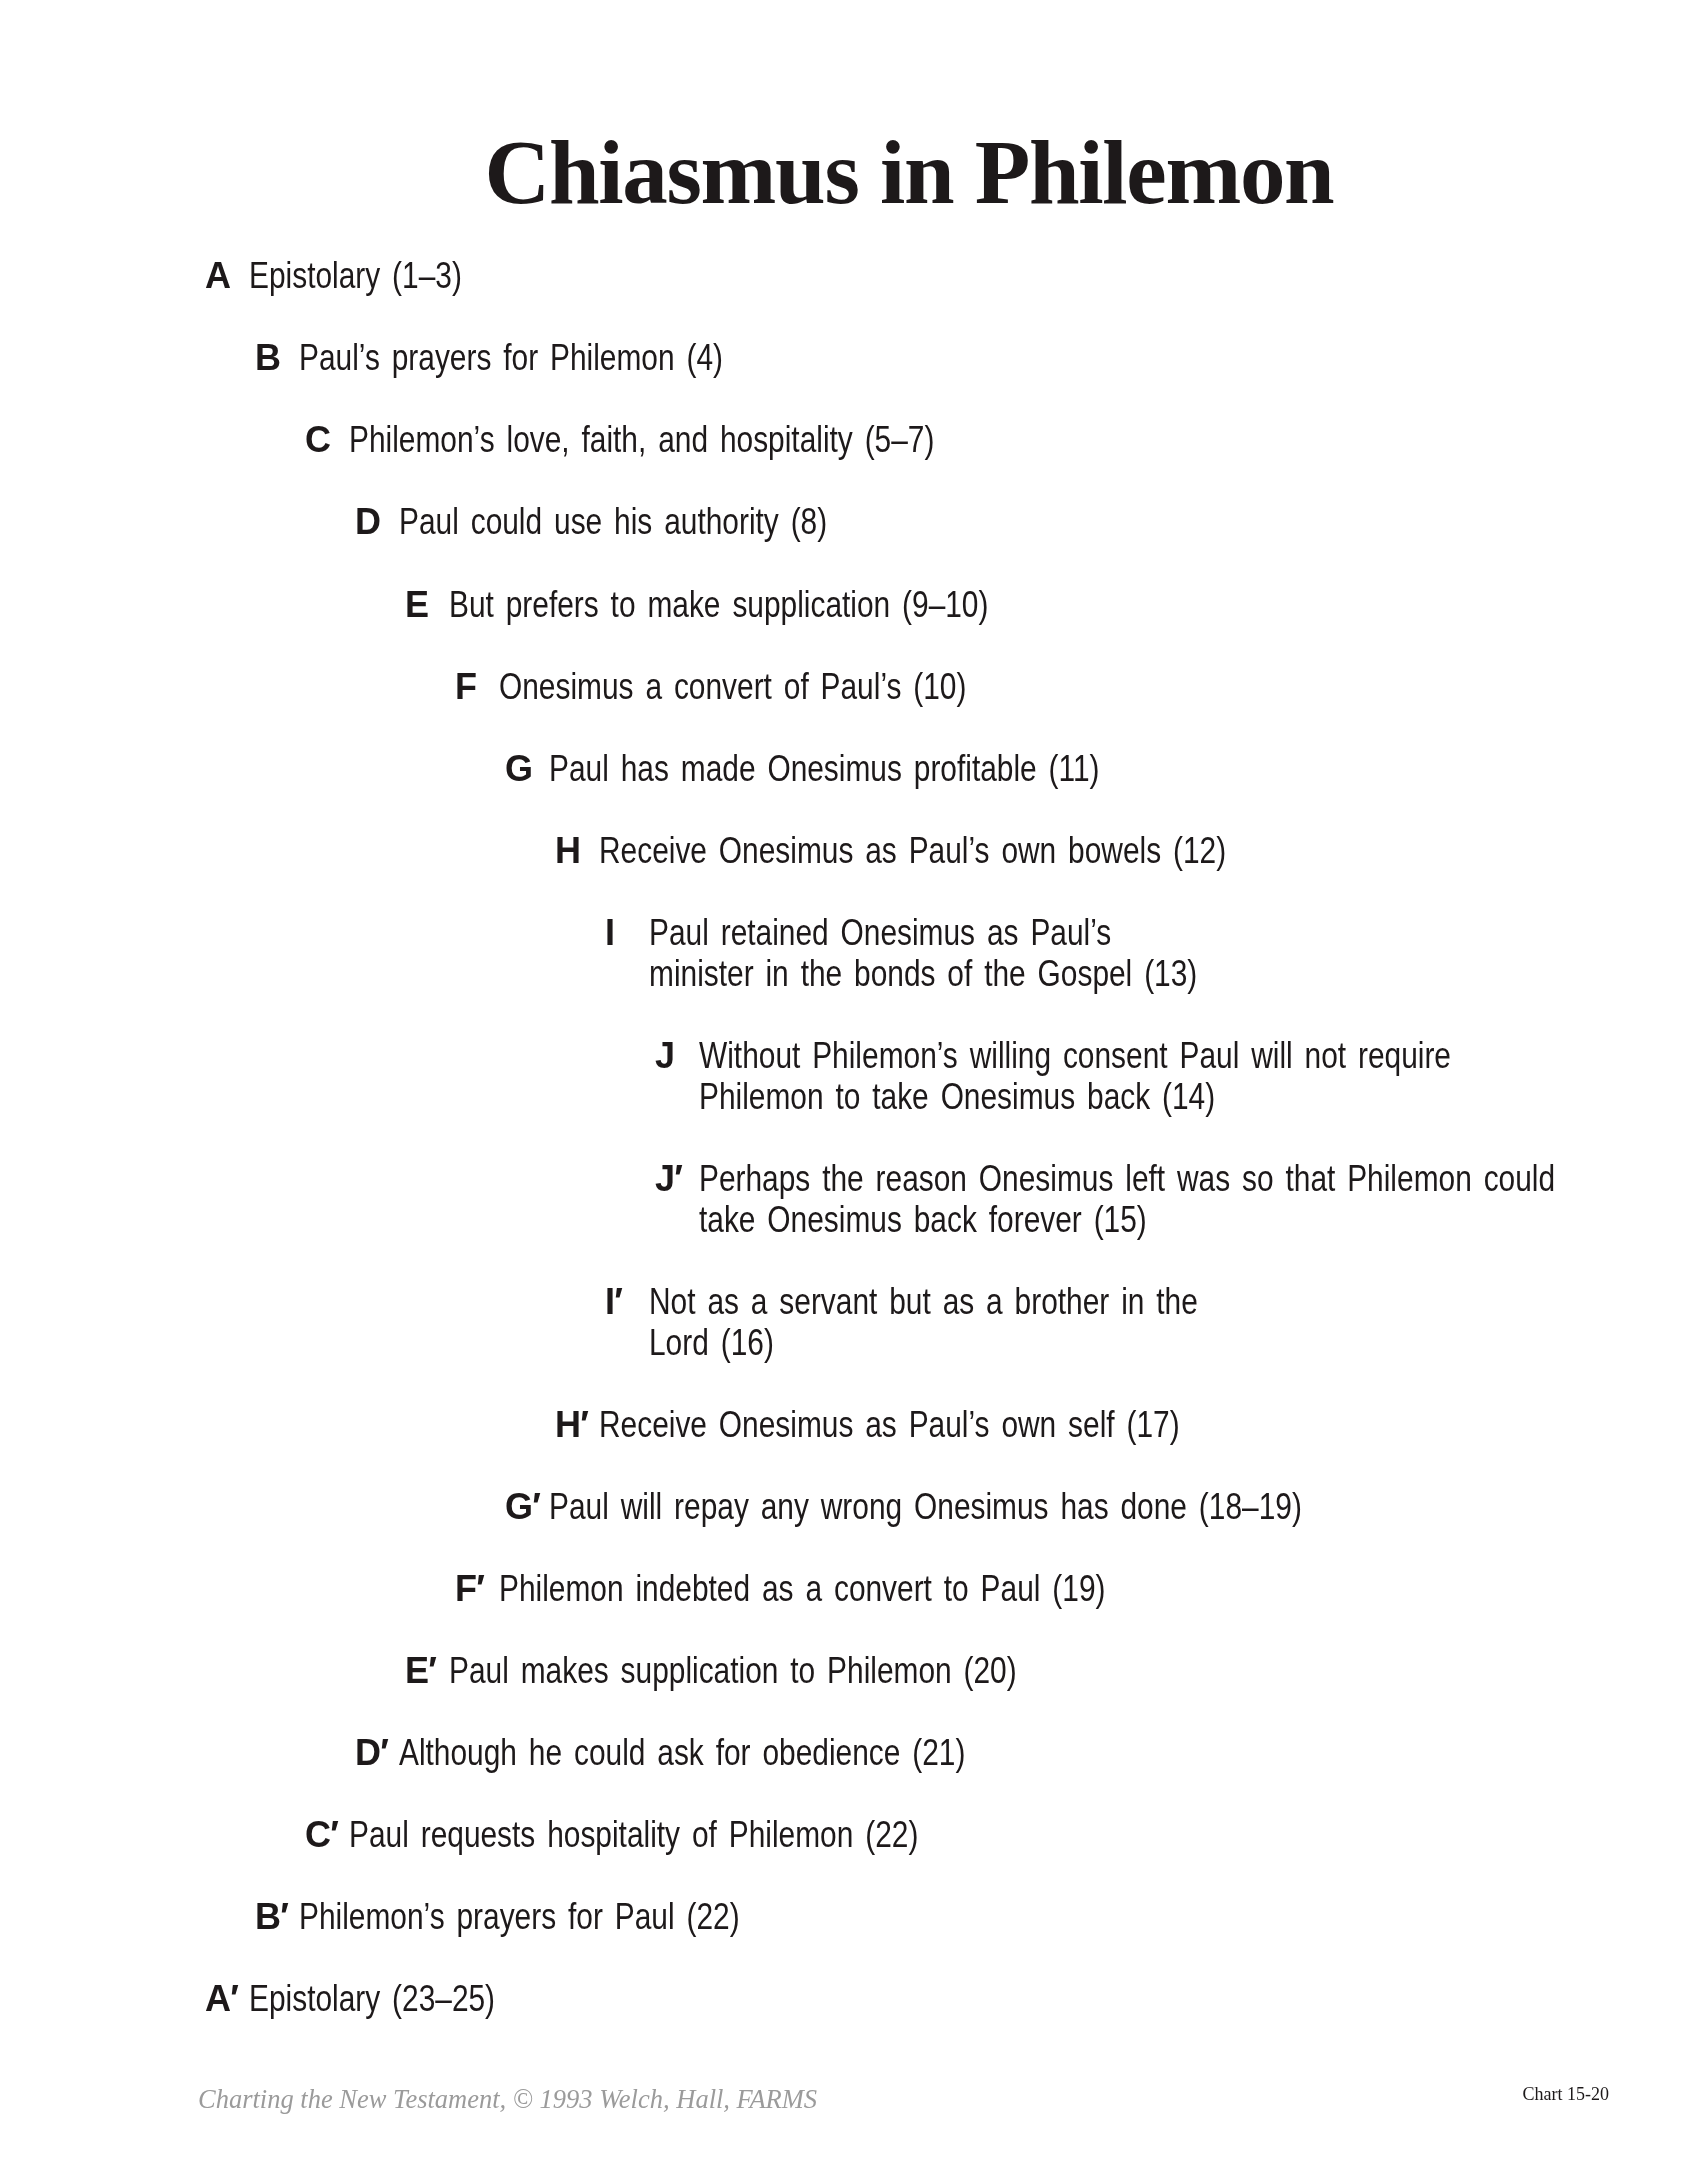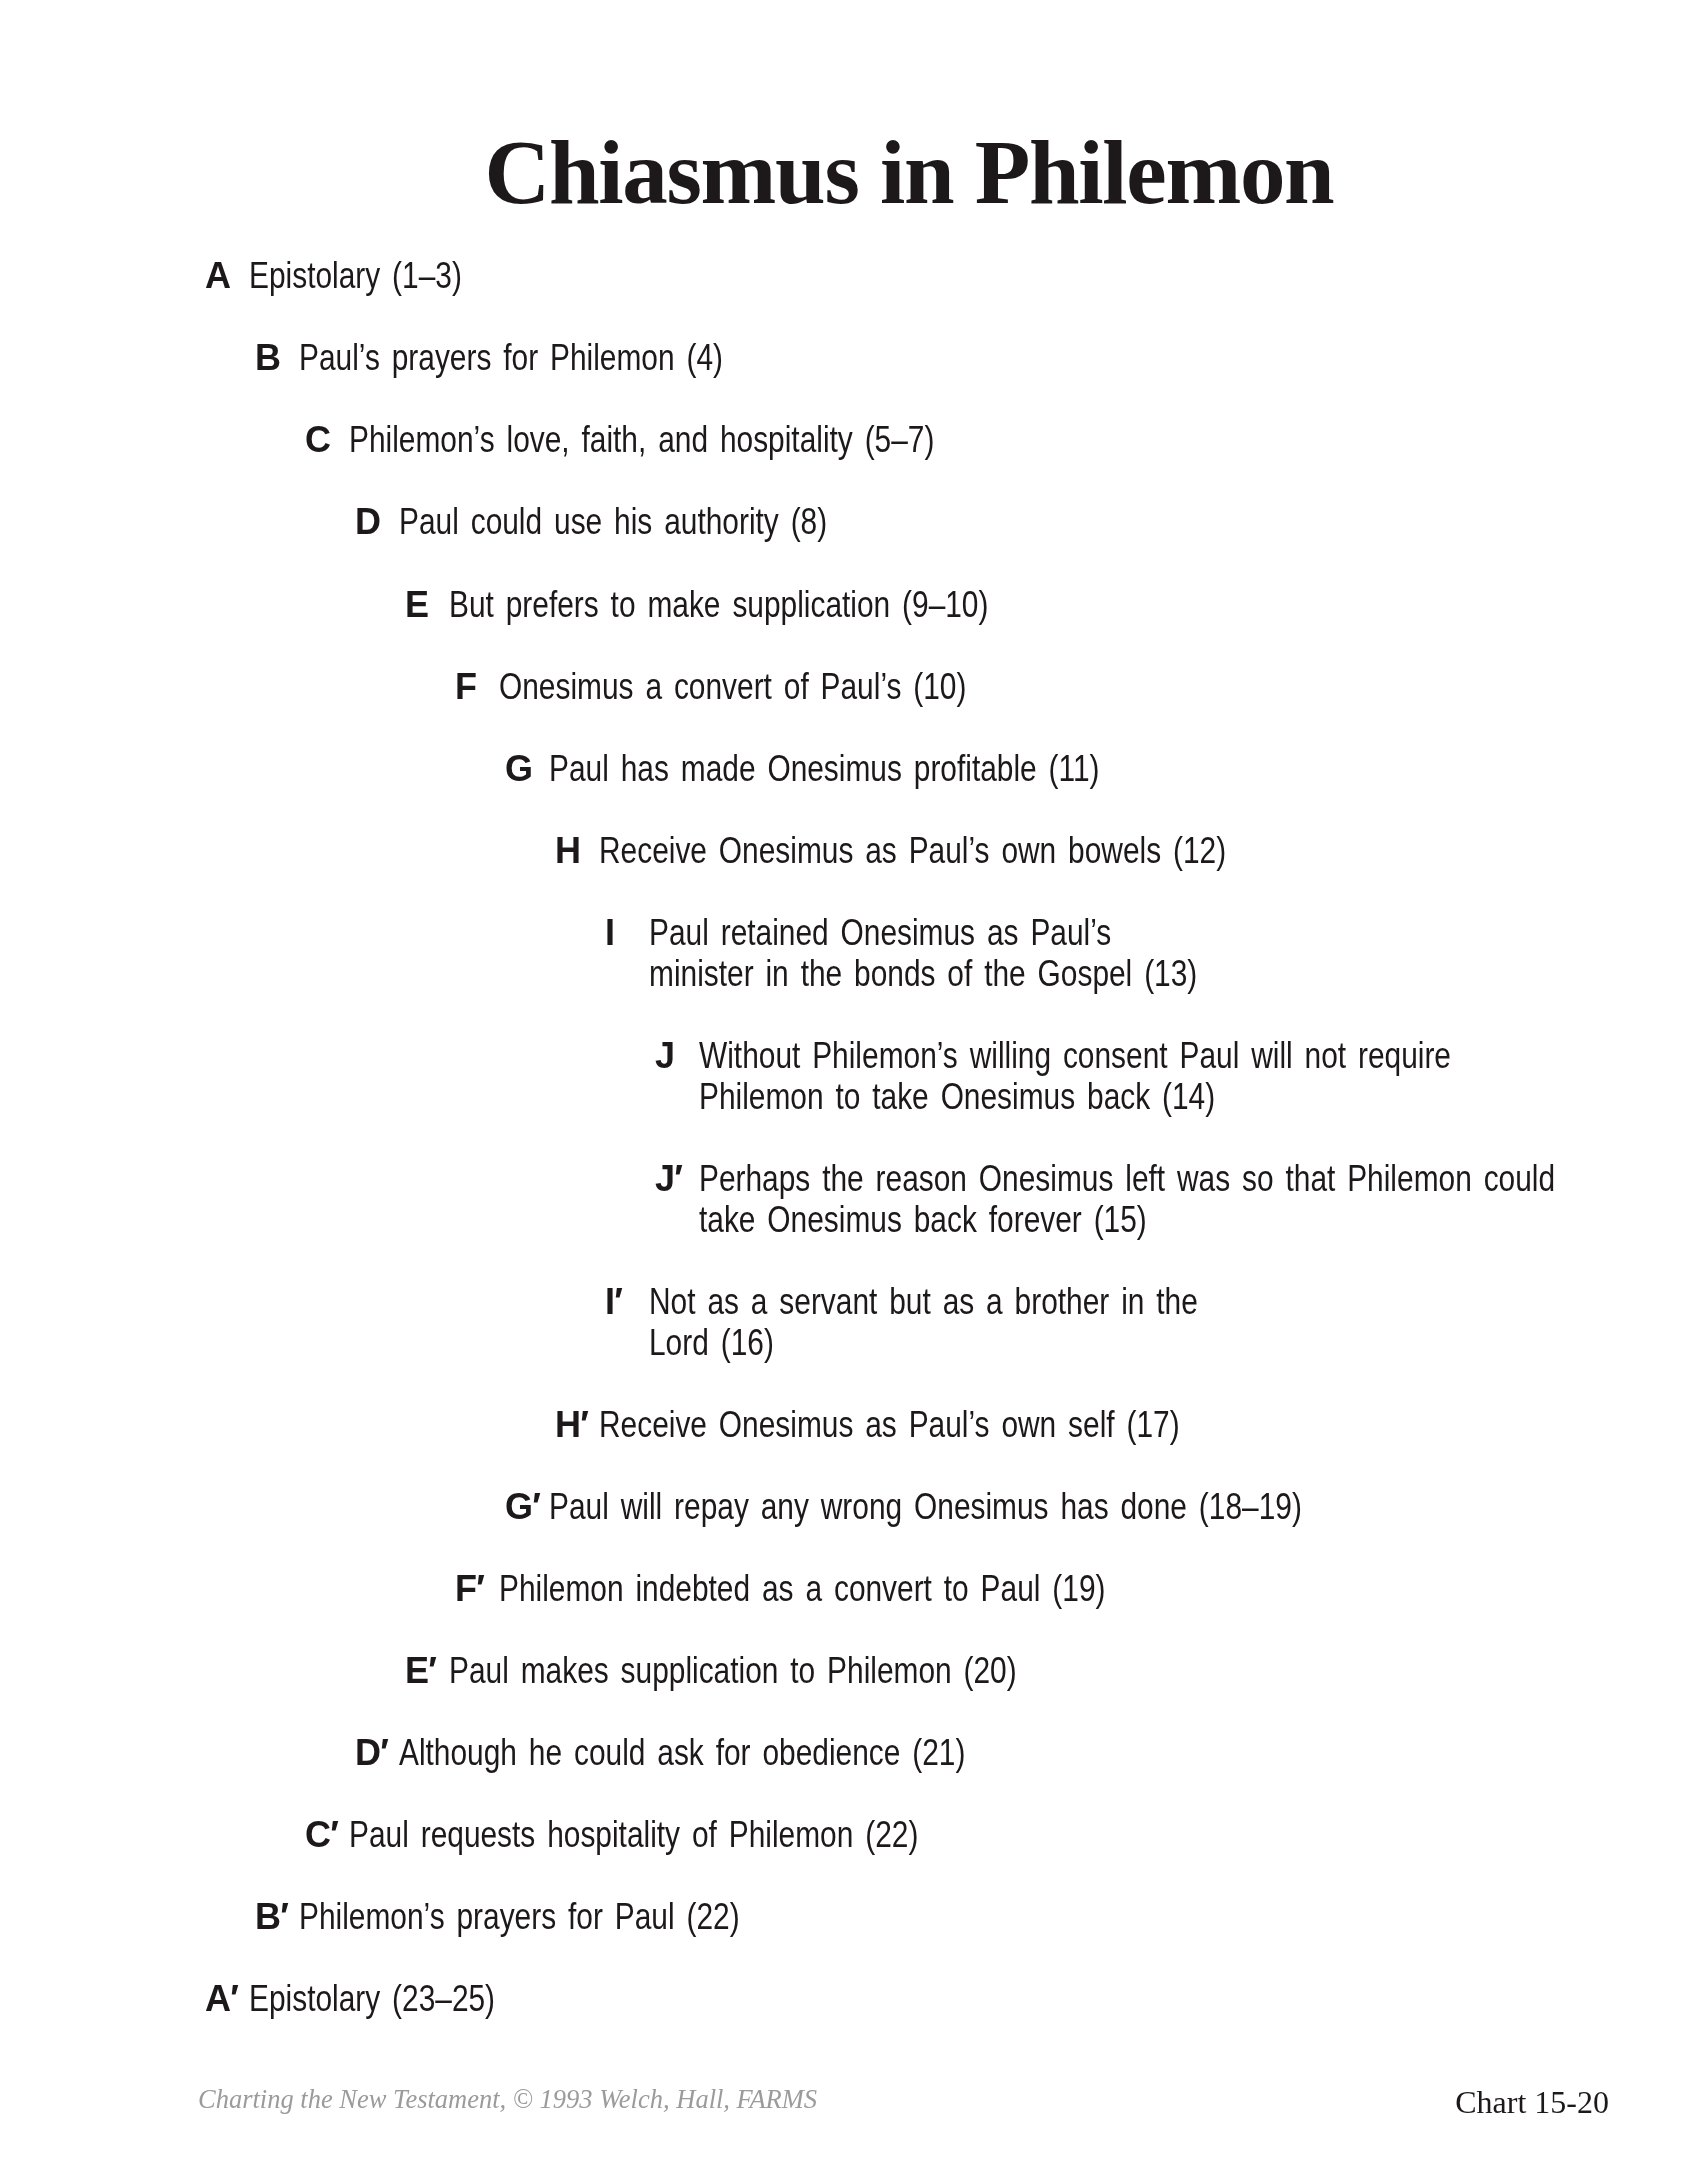--- a/index.html
+++ b/index.html
@@ -58,21 +58,21 @@
     font-family:"Liberation Serif", serif;
     font-style:italic;
     font-size:26.5px;
     color:#9b9b9b;
   }
   .footer-right{
     position:absolute;
     right:78px;
     top:2084px;
     font-family:"Liberation Serif", serif;
-    font-size:32px;
+    font-size:18px;
     color:#1d191a;
   }
 </style>
 </head>
 <body>
 
 <div class="page">
 
   <div class="title">Chiasmus in Philemon</div>
 

